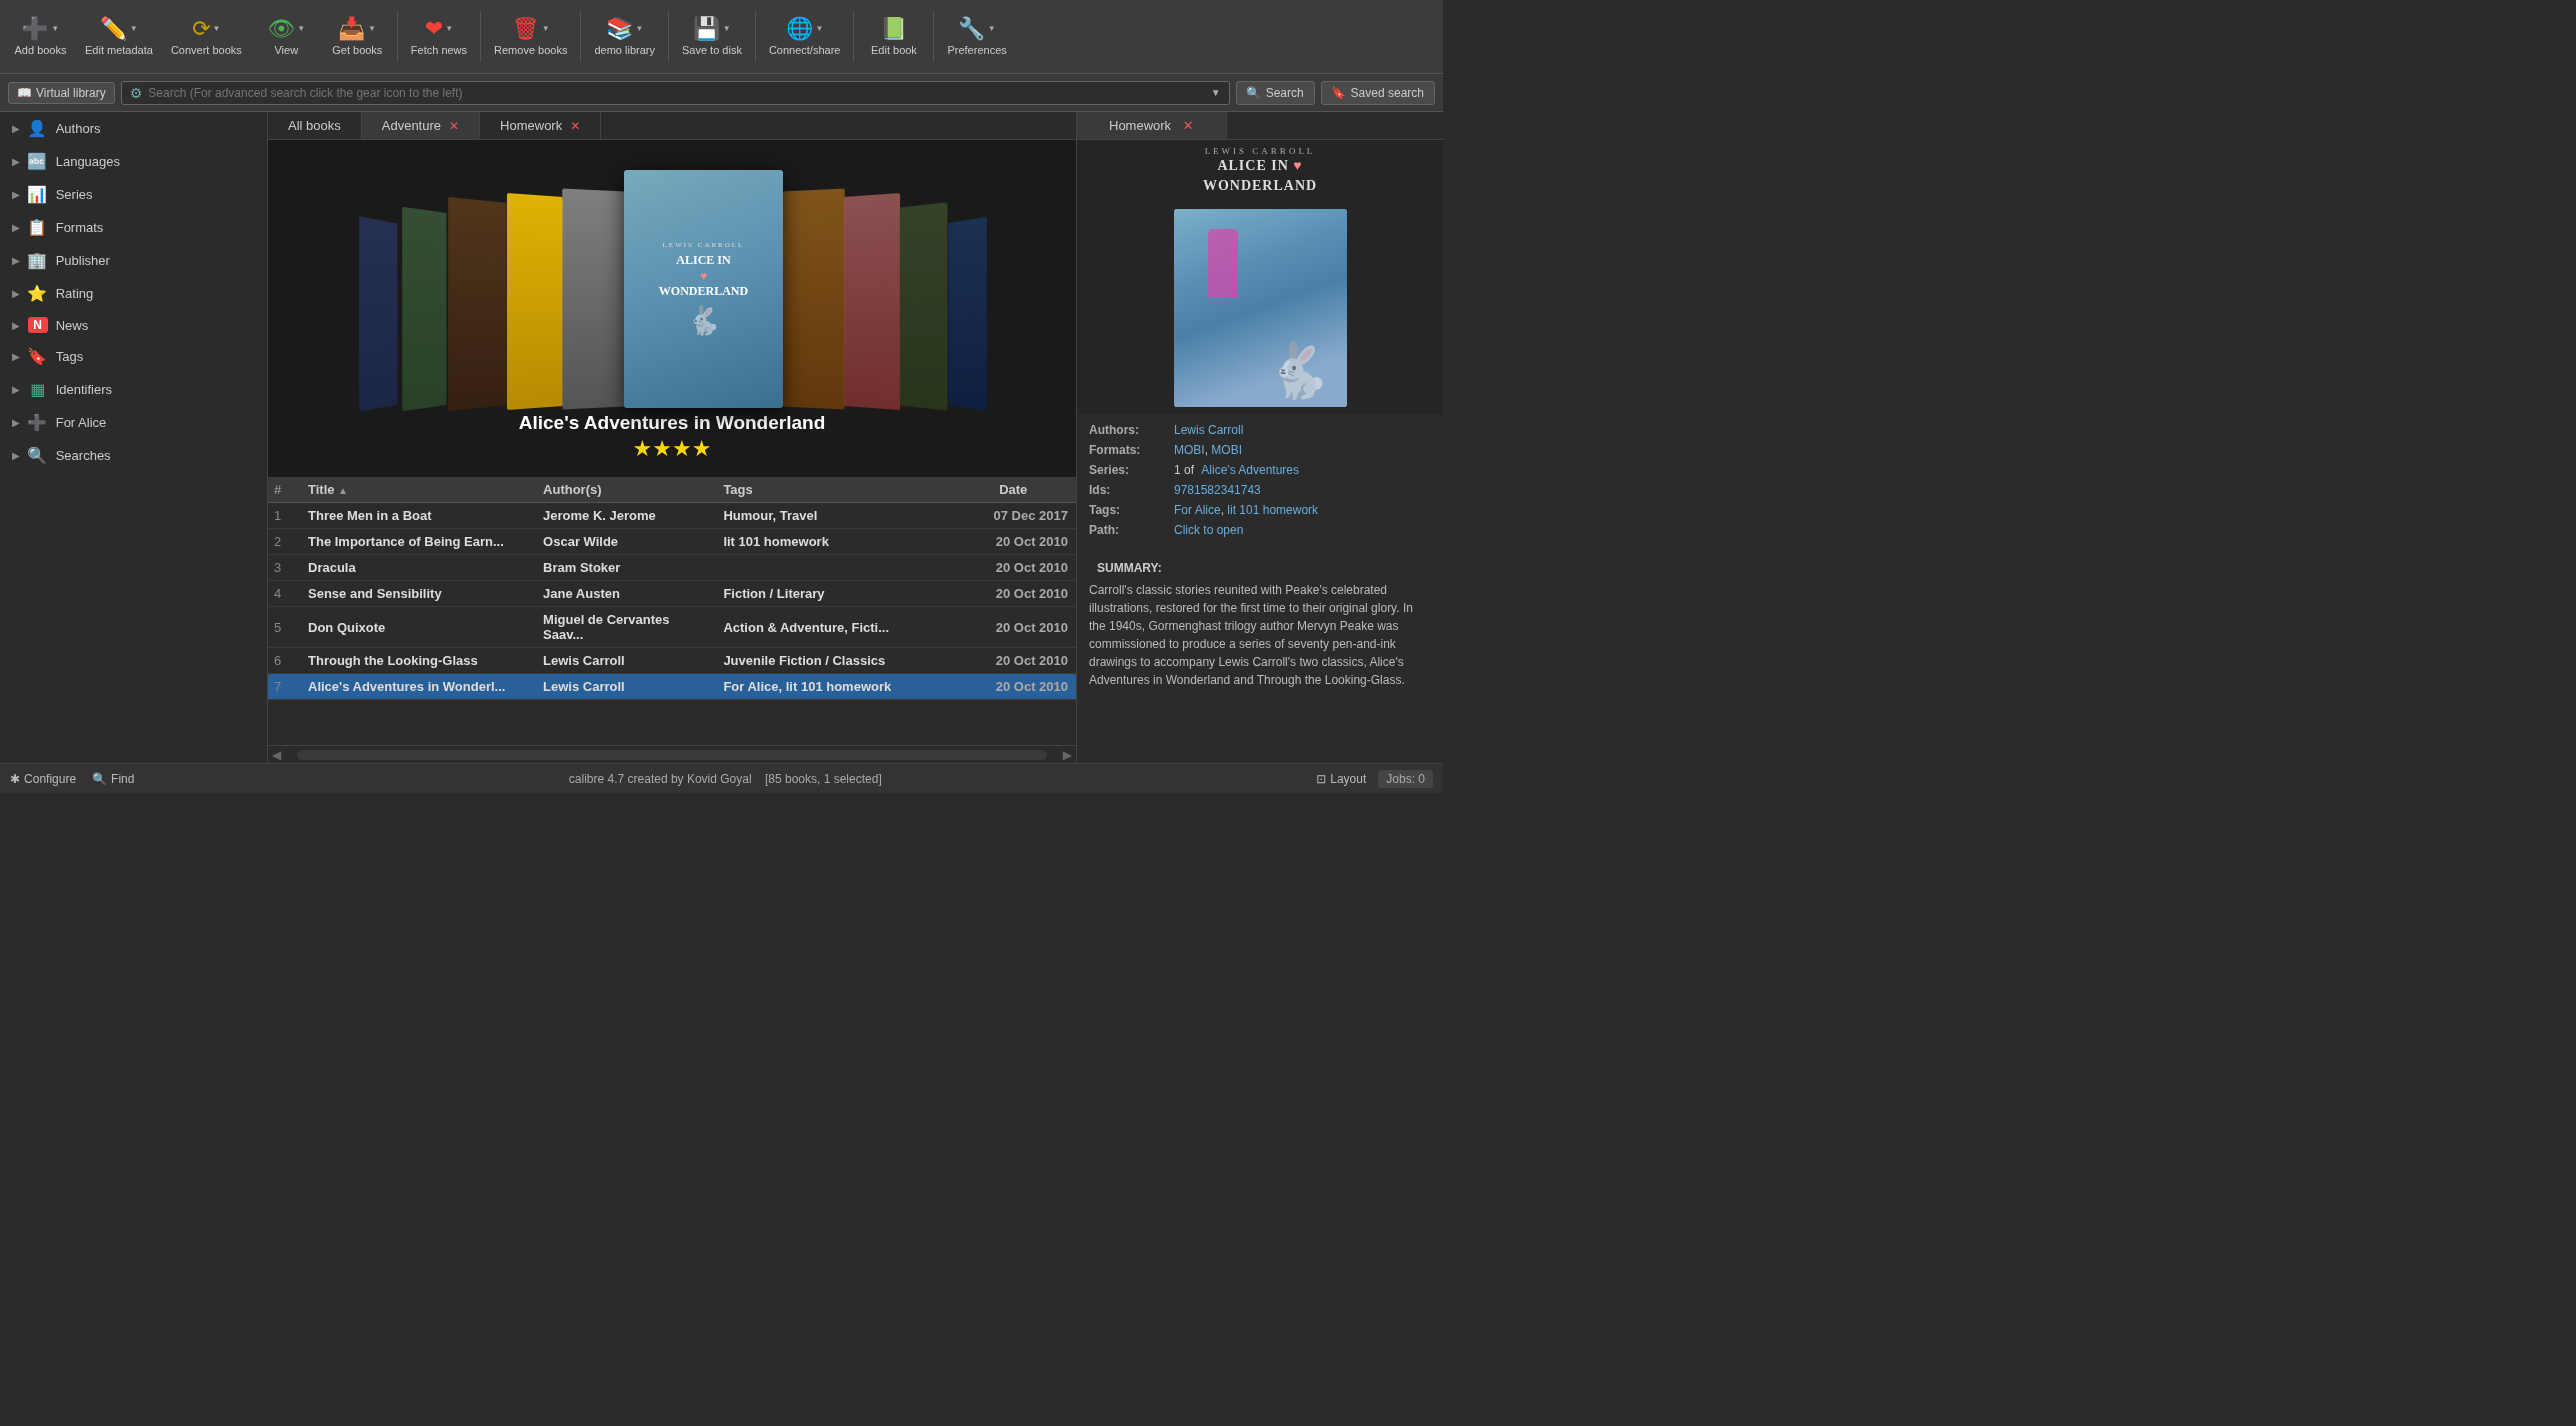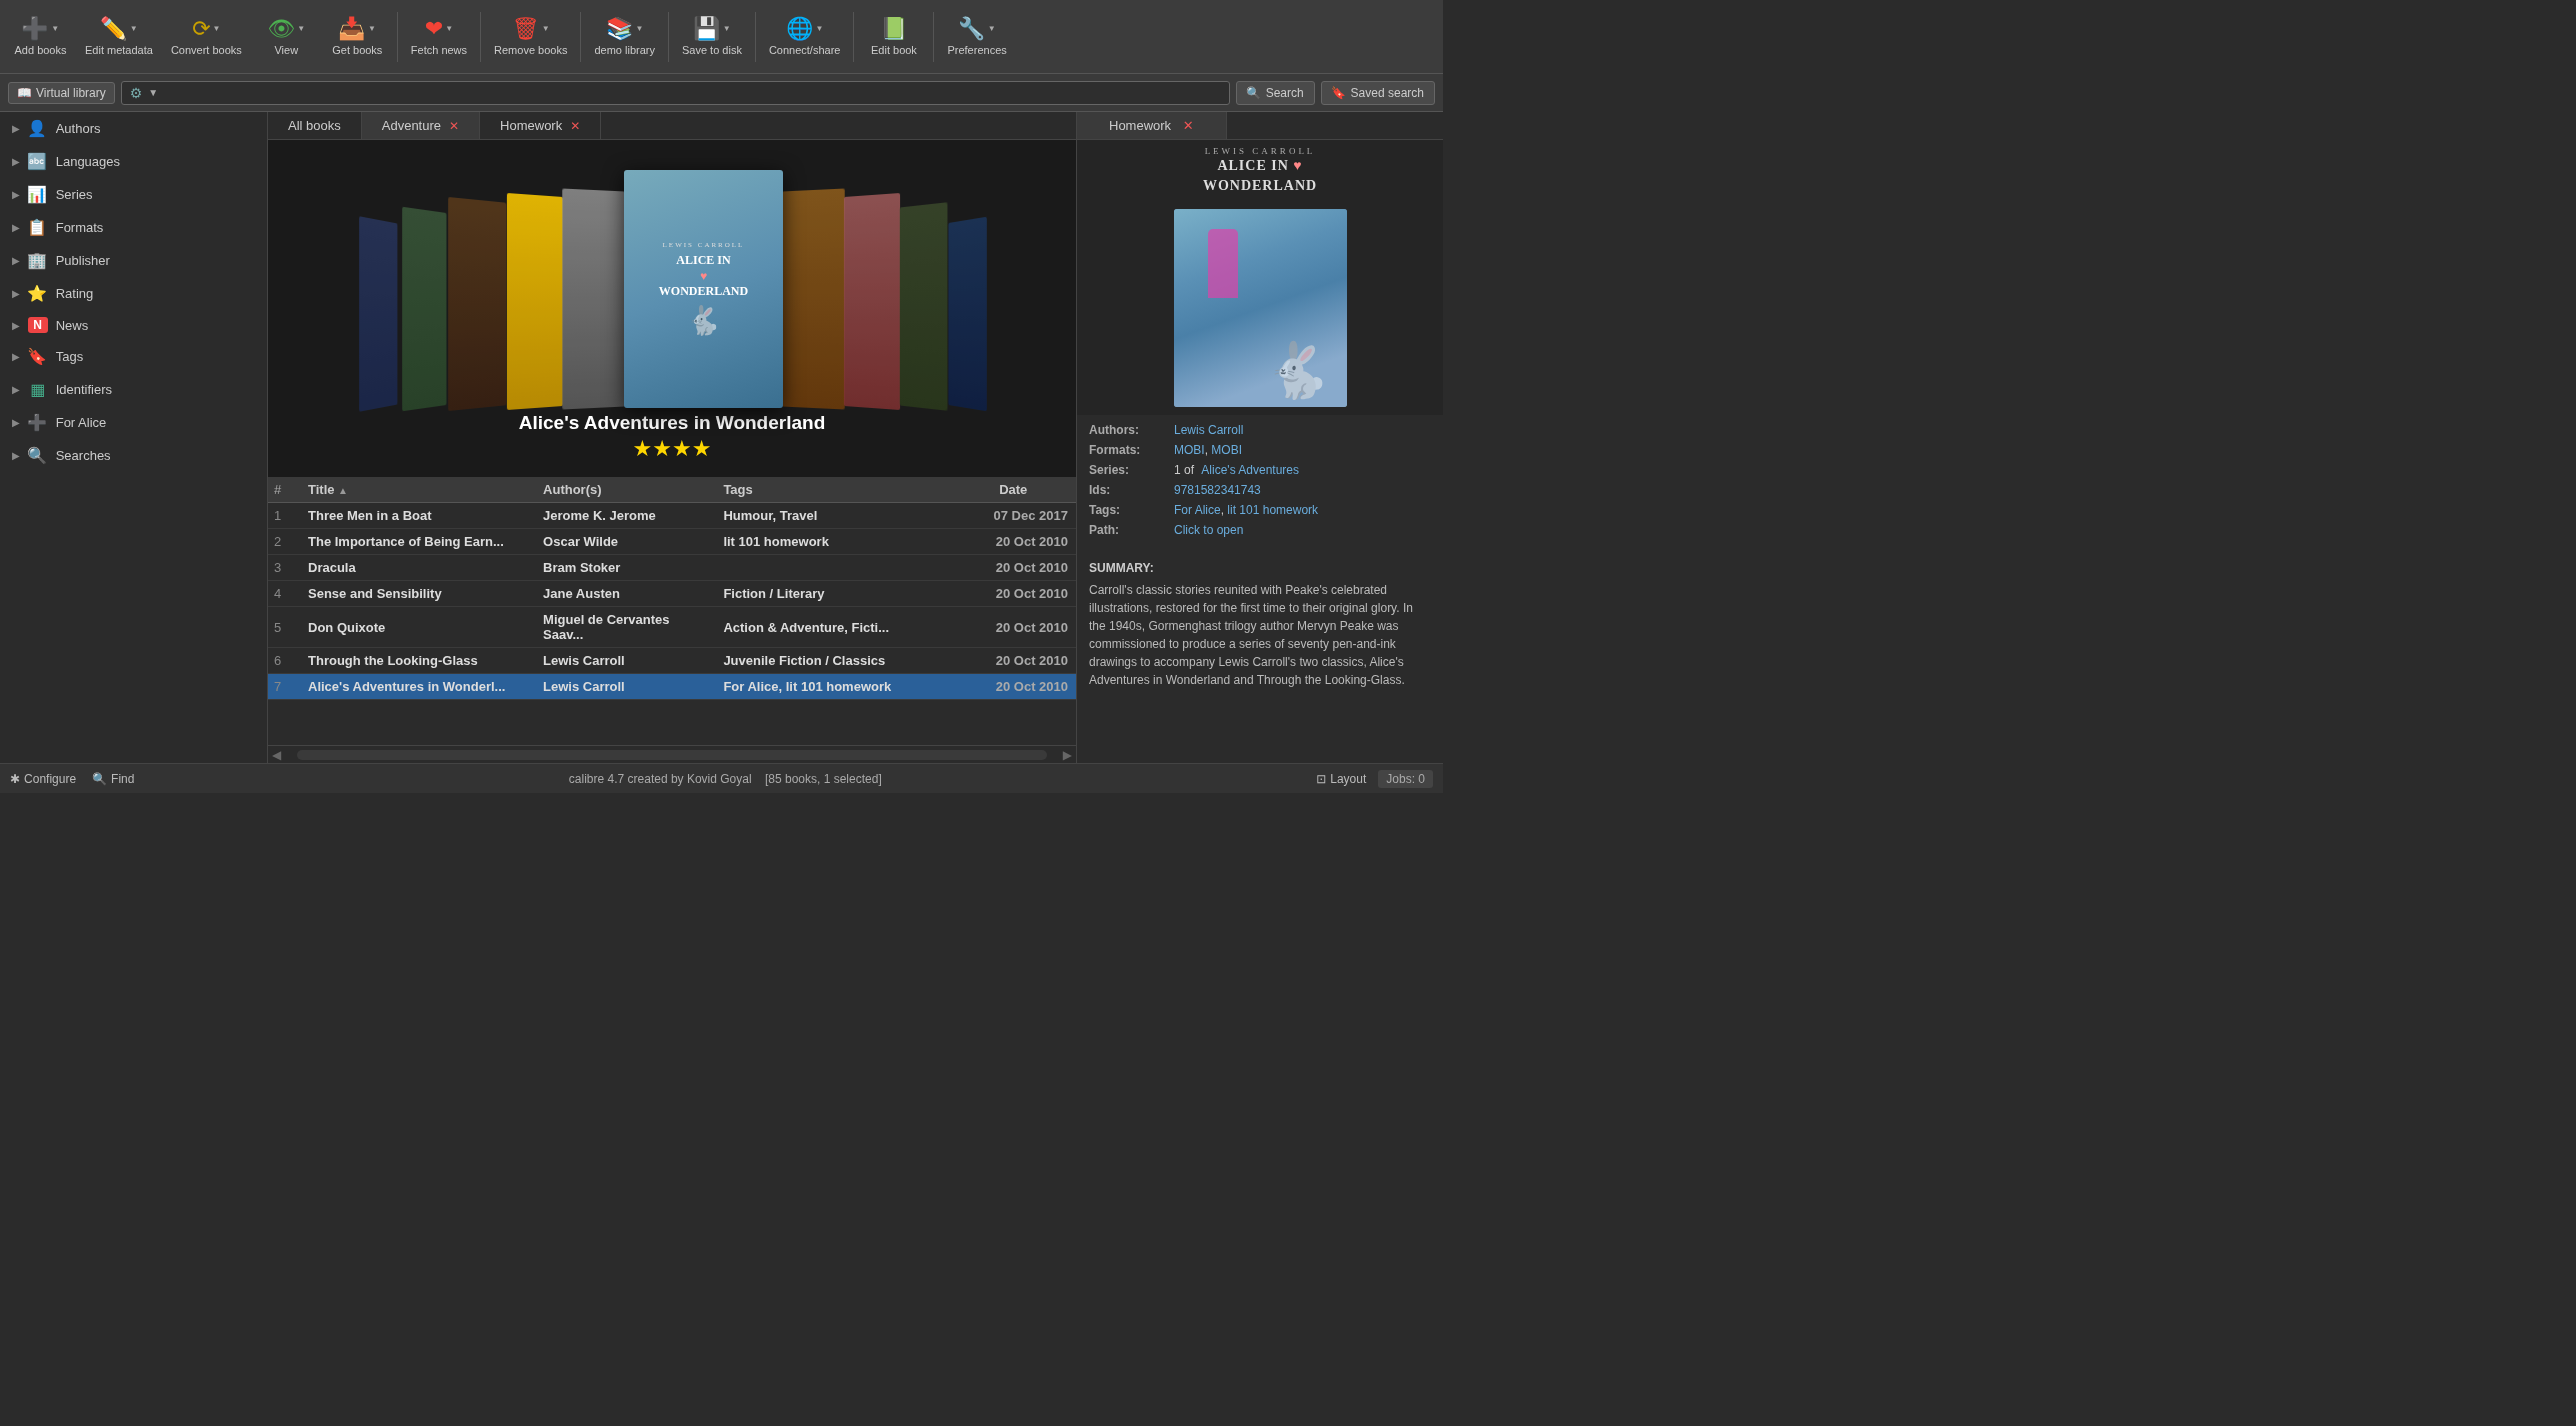--- a/index.html
+++ b/index.html
@@ -327,20 +327,21 @@
     .detail-summary {
       padding: 8px 12px;
       font-size: 12px;
       line-height: 1.5;
       color: #bbb;
     }
     .detail-summary-label {
       font-weight: bold;
       color: #ccc;
       margin-bottom: 4px;
+      margin-left: 8px;
     }
 
     
     #statusbar {
       height: 30px;
       display: flex;
       align-items: center;
       justify-content: space-between;
       background: #333;
       border-top: 1px solid #444;
@@ -487,20 +488,21 @@
   </div>
 </div>
 
 <div id="searchbar">
   <div class="vlib-btn">
     <span>📖</span>
     <span>Virtual library</span>
   </div>
   <div class="search-input-wrap">
     <span class="search-gear">⚙</span>
+    <input type="text" placeholder="Search (For advanced search click the gear icon to the left)" style="">
     <span class="search-dropdown">▼</span>
   </div>
   <div class="search-btn">
     <span>🔍</span>
     <span>Search</span>
   </div>
   <div class="saved-btn">
     <span>🔖</span>
     <span>Saved search</span>
   </div>

